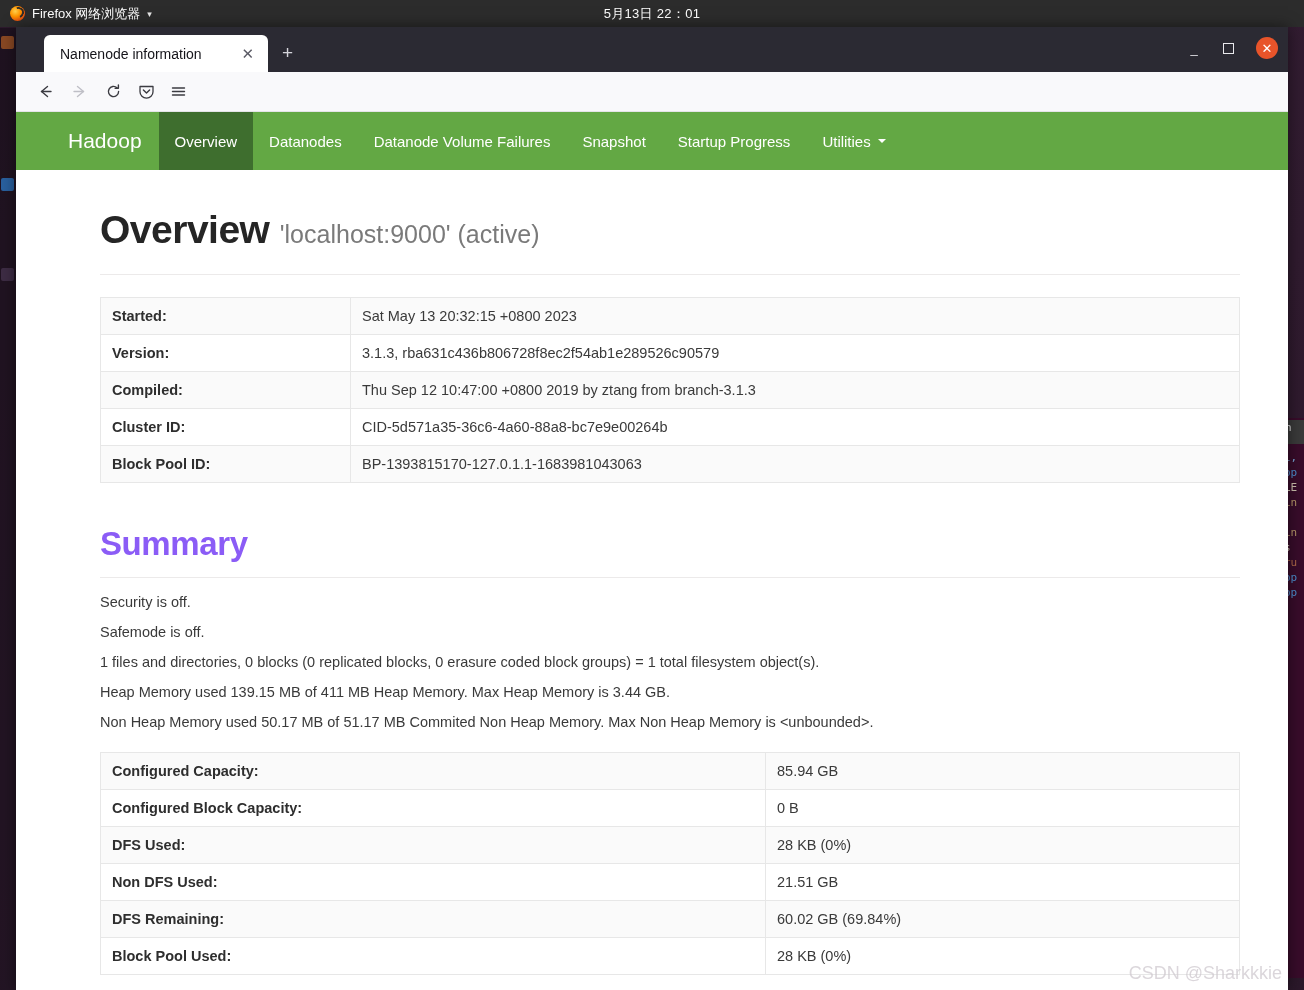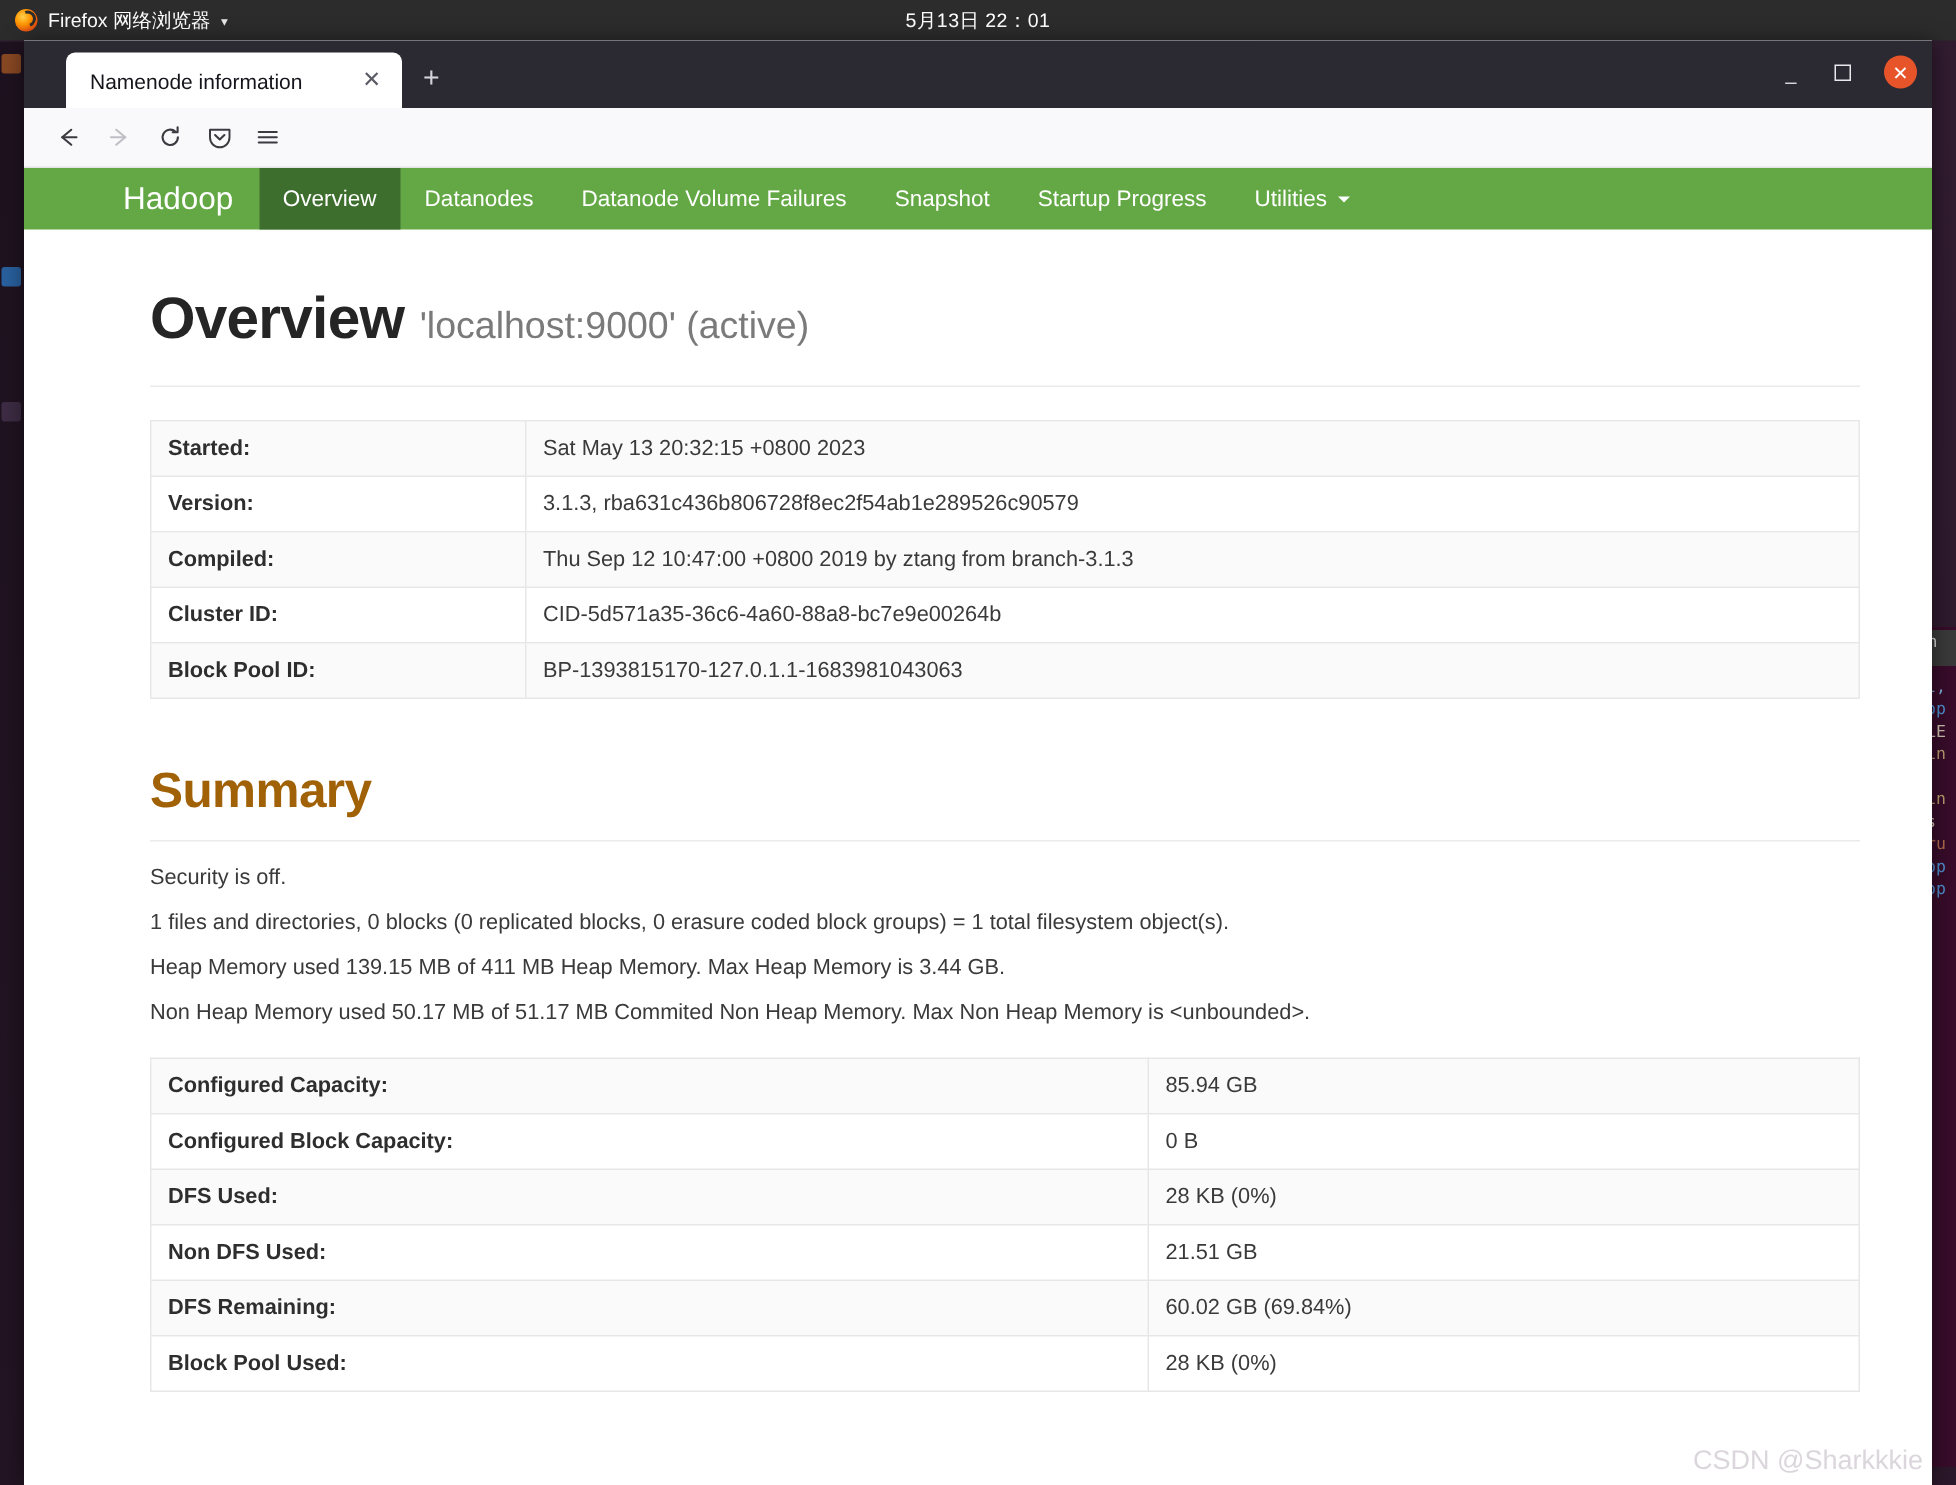--- a/index.html
+++ b/index.html
@@ -103,23 +103,23 @@
   }
   #urlbar .shield, #urlbar .page { color: #4a4a52; display: flex; align-items: center; }
   #urlbar .urltext { flex: 1; color: #777680; white-space: nowrap; overflow: hidden; }
   #urlbar .urltext b { color: #15141a; font-weight: normal; }
   #urlbar .star { color: #4a4a52; font-size: 15px; }
   .toolicon { width: 32px; height: 30px; display: flex; align-items: center; justify-content: center; color: #3b3b41; }
 
   
   #content { flex: 1; background: #fff; overflow: hidden; position: relative; }
   #hadoop-nav {
-    height: 41px; background: #63a844;
+    height: 58px; background: #63a844;
     display: flex; align-items: stretch;
-    padding-left: 66px;
+    padding-left: 52px;
     font-size: 15px;
   }
   #hadoop-nav .brand {
     color: #ffffff; font-size: 21px; display: flex; align-items: center; padding: 0 17px 0 0;
   }
   #hadoop-nav .navitem {
     display: flex; align-items: center; padding: 0 16px; color: #ffffff;
     white-space: nowrap;
   }
   #hadoop-nav .navitem.active { background: #3e6e2e; }
@@ -130,21 +130,21 @@
   #page {
     padding: 0 48px 0 84px;
     color: #333333;
   }
   h1.title {
     font-size: 39px; font-weight: 700; color: #252525; letter-spacing: -.5px;
     padding-top: 38px;
   }
   h1.title .sub { font-size: 25px; font-weight: 400; color: #7a7a7a; letter-spacing: 0; }
   h2.section {
-    font-size: 33px; font-weight: 700; color: #a16207; letter-spacing: -.4px;
+    font-size: 33px; font-weight: 700; color: #8b5cf6; letter-spacing: -.4px;
     margin-top: 42px; padding-bottom: 10px;
   }
   .rule { border-bottom: 1px solid #eceaea; margin-top: 22px; }
   table.infotable {
     width: 1140px; border-collapse: collapse; margin-top: 22px;
     font-size: 14.5px;
   }
   table.infotable td {
     border: 1px solid #e7e7e7; padding: 10px 10px 10px 11px; vertical-align: middle;
     height: 37px;
@@ -303,20 +303,21 @@
           <td class="val">BP-1393815170-127.0.1.1-1683981043063</td>
         </tr>
       </tbody>
         </table>
 
       <h2 class="section">Summary</h2>
       <div class="rule" style="margin-top:4px"></div>
 
       <div class="summary-lines">
         <p>Security is off.</p>
+        <p>Safemode is off.</p>
         <p>1 files and directories, 0 blocks (0 replicated blocks, 0 erasure coded block groups) = 1 total filesystem object(s).</p>
         <p>Heap Memory used 139.15 MB of 411 MB Heap Memory. Max Heap Memory is 3.44 GB.</p>
         <p>Non Heap Memory used 50.17 MB of 51.17 MB Commited Non Heap Memory. Max Non Heap Memory is &lt;unbounded&gt;.</p>
       </div>
 
       <table class="infotable cap">
         <tbody>
             <tr>
           <td class="key">Configured Capacity:</td>
           <td class="val">85.94 GB</td>

